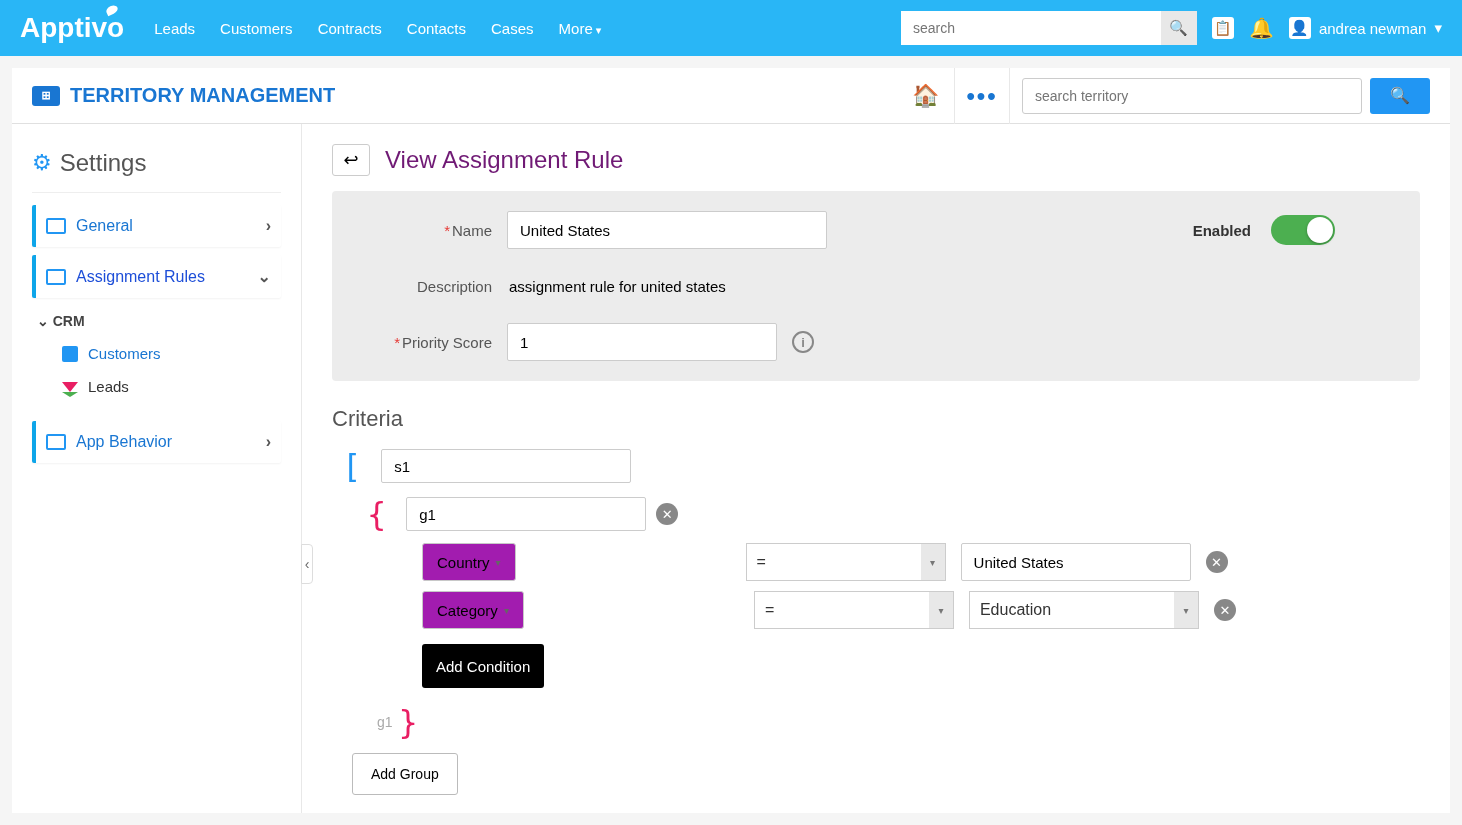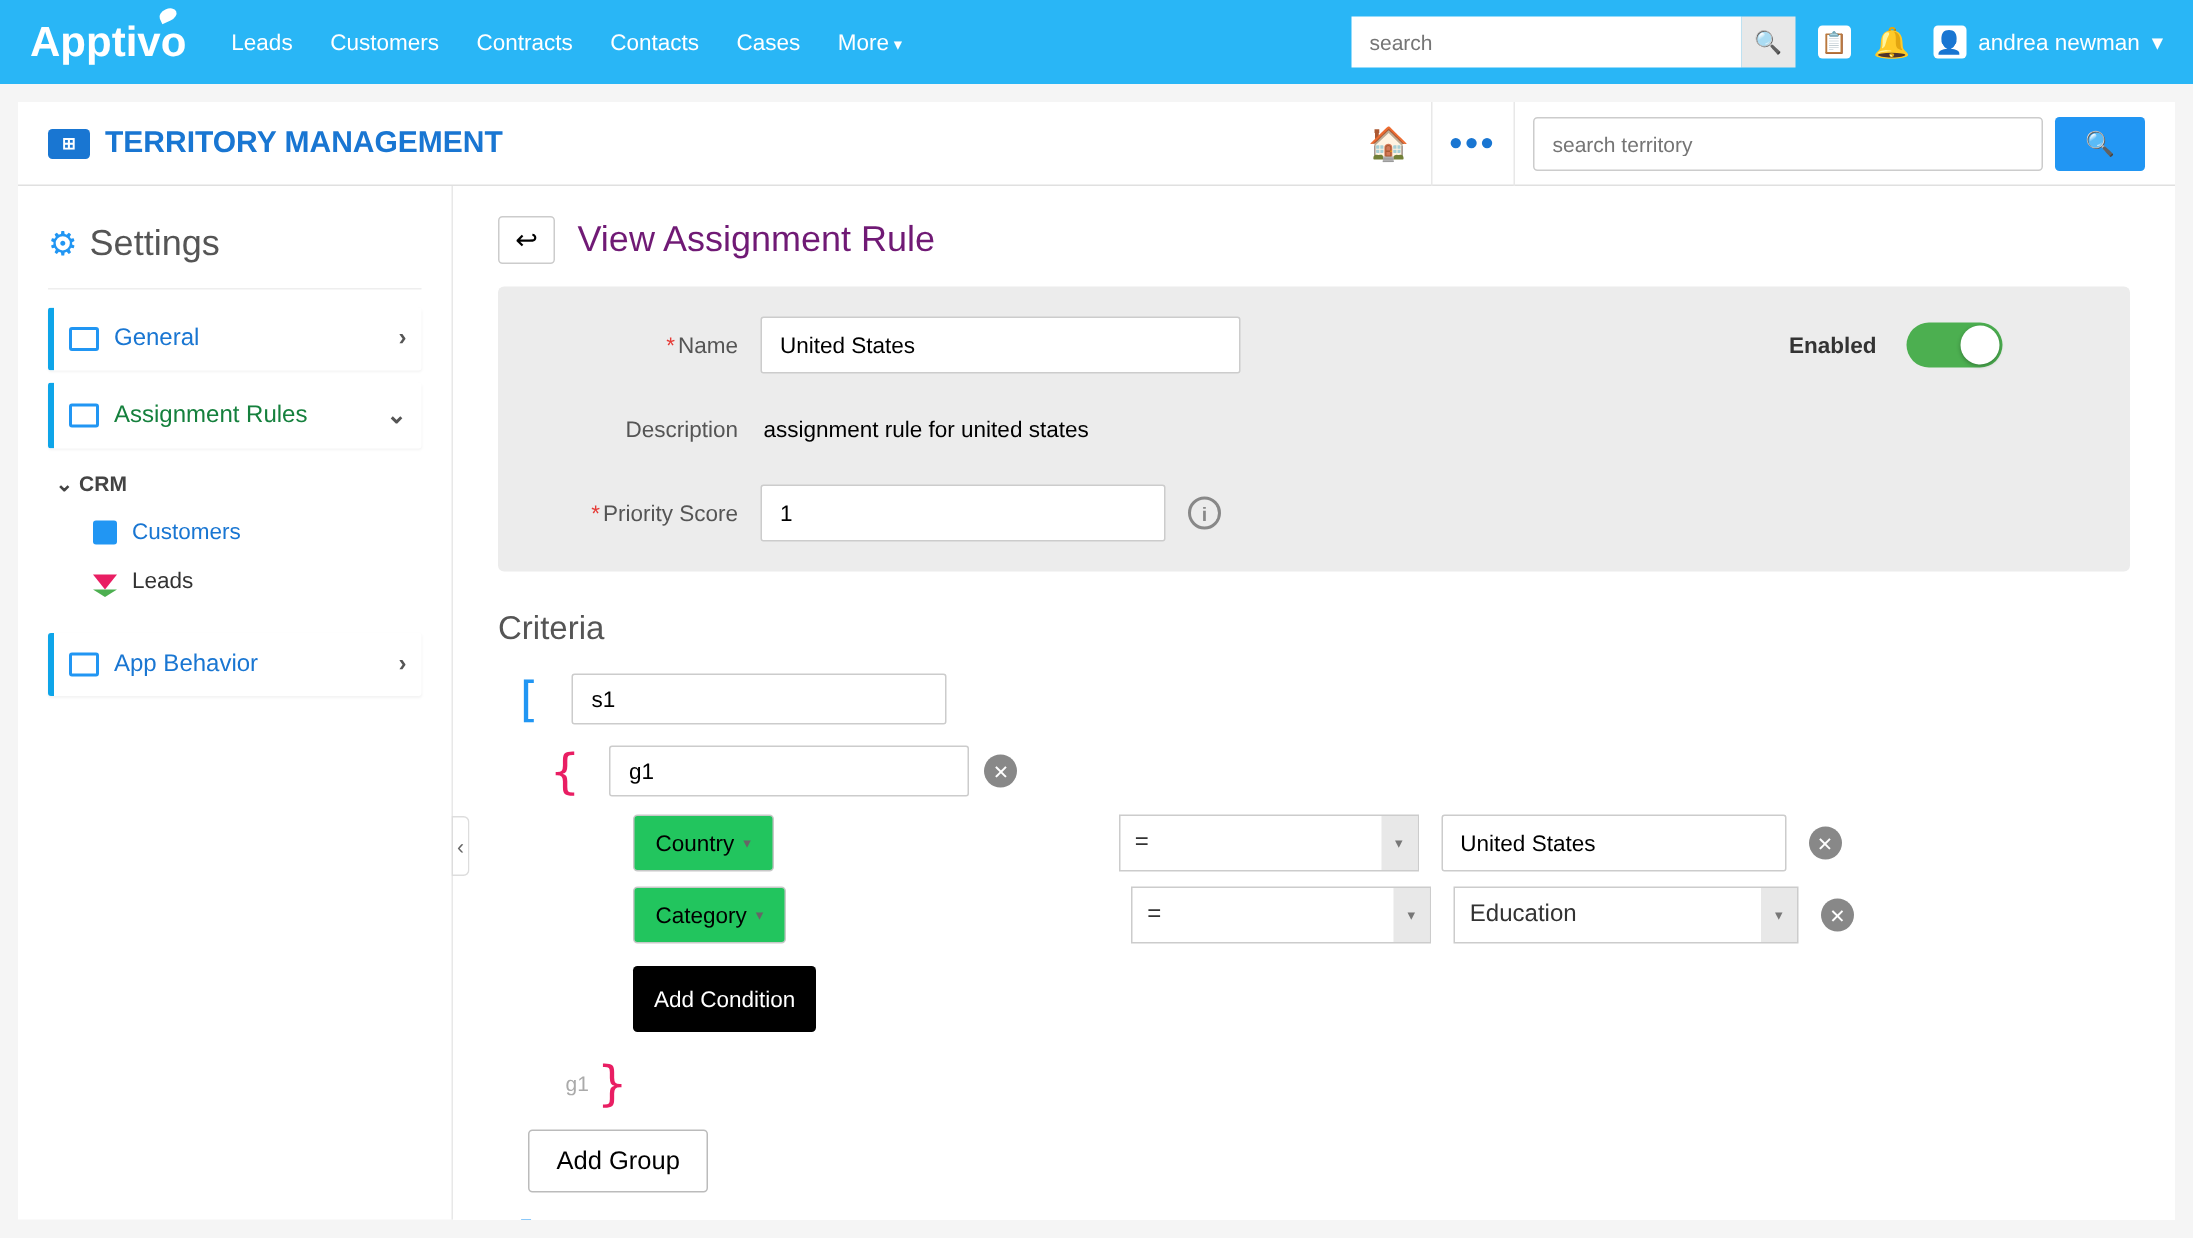--- a/index.html
+++ b/index.html
@@ -78,30 +78,30 @@
   .bracket { font-size: 32px; font-family: monospace; }
   .bracket.blue { color: #2196f3; }
   .bracket.pink { color: #e91e63; }
   .crit-row { display: flex; align-items: center; gap: 10px; margin-bottom: 10px; }
   .crit-input { height: 34px; border: 1px solid #ccc; padding: 0 12px; font-size: 15px; border-radius: 2px; }
   .crit-input.set { width: 250px; margin-left: 10px; }
   .crit-input.grp { width: 240px; margin-left: 35px; }
   .del-icn { width: 22px; height: 22px; background: #888; color: #fff; border-radius: 50%; display: inline-flex; align-items: center; justify-content: center; font-size: 13px; cursor: pointer; }
   .cond-row { display: flex; align-items: center; gap: 15px; margin-bottom: 10px; }
   .cond-indent { margin-left: 80px; }
-  .field-btn { height: 38px; padding: 0 14px; background: #22c55e; border: 1px solid #c8c8c8; border-radius: 3px; font-size: 15px; cursor: pointer; display: flex; align-items: center; gap: 6px; }
+  .field-btn { height: 38px; padding: 0 14px; background: #a21caf; border: 1px solid #c8c8c8; border-radius: 3px; font-size: 15px; cursor: pointer; display: flex; align-items: center; gap: 6px; }
   .field-btn::after { content: "▾"; font-size: 10px; color: #666; }
   .op-sel { width: 200px; height: 38px; border: 1px solid #ccc; background: #fff; display: flex; align-items: center; padding: 0 10px; }
   .op-sel .caret { margin-left: auto; width: 24px; height: 36px; background: #e8e8e8; margin-right: -10px; display: flex; align-items: center; justify-content: center; font-size: 10px; color: #777; }
   .val-sel { width: 230px; }
   .spacer { width: 200px; }
   .add-cond-btn { background: #000000; color: #fff; border: none; height: 44px; padding: 0 14px; font-size: 15px; font-weight: 500; border-radius: 3px; cursor: pointer; margin-left: 80px; }
   .close-brace-row { display: flex; align-items: center; gap: 6px; }
   .glabel { font-size: 14px; color: #aaa; margin-left: 10px; }
-  .add-grp-btn { height: 42px; padding: 0 18px; background: #fff; border: 1px solid #bbb; border-radius: 3px; font-size: 17px; font-weight: 500; cursor: pointer; margin-left: 10px; }
+  .add-grp-btn { height: 42px; padding: 0 18px; background: #fff; border: 1px solid #bbb; border-radius: 3px; font-size: 14px; font-weight: 500; cursor: pointer; margin-left: 10px; }
 </style>
 </head>
 <body>
 
 <div class="topnav">
   <div class="logo">Apptivo</div>
   <div class="topnav-links">
     <a href="#">Leads</a>
     <a href="#">Customers</a>
     <a href="#">Contracts</a>
@@ -152,21 +152,21 @@
     </h2>
     <hr style="border:none;border-top:1px solid #eee;margin-bottom:12px">
 
     <div class="side-item big">
       <span class="side-icn doc"></span>
       <span style="color:#1976d2">General</span>
       <span class="chev">›</span>
     </div>
     <div class="side-item big">
       <span class="side-icn doc"></span>
-      <span style="color:#15803d">Assignment Rules</span>
+      <span style="color:#1d4ed8">Assignment Rules</span>
       <span class="chev">⌄</span>
     </div>
 
     <div class="subhdr">CRM</div>
     <div class="subitem active">
       <span class="sicn cust"></span>
       <span>Customers</span>
     </div>
     <div class="subitem">
       <span class="sicn funnel"></span>

